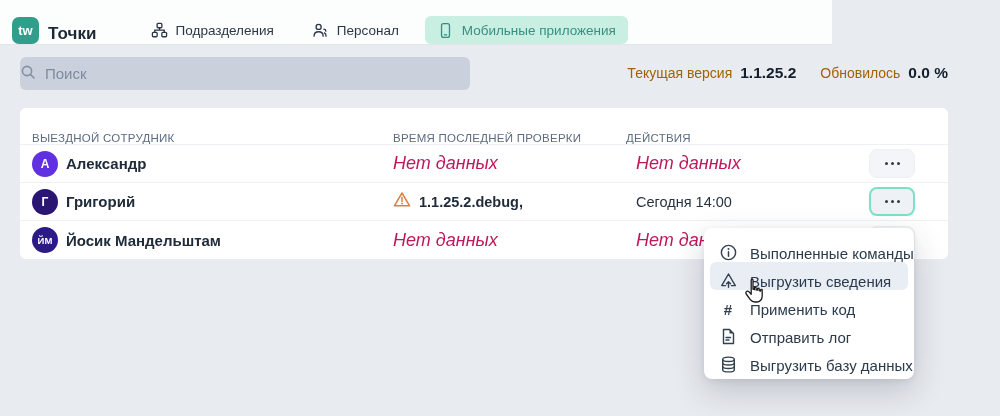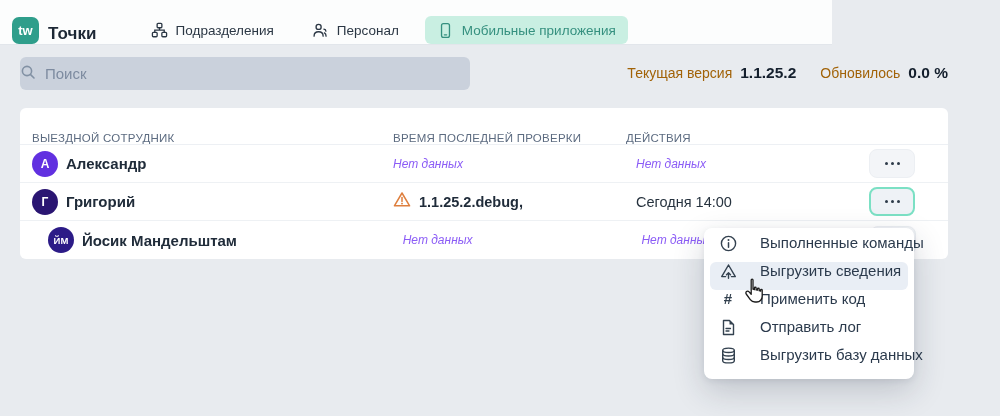--- a/index.html
+++ b/index.html
@@ -60,30 +60,30 @@
   .thead { display:flex; height:37px; align-items:flex-end; border-bottom:1px solid #edf0f4; }
   .th {
     font-size:11.5px; color:#5c6b80; letter-spacing:.25px;
     text-transform:uppercase; font-weight:400;
   }
   .c1 { width:373px; padding-left:12px; }
   .c2 { width:243px; }
   .c3 { width:233px; }
   .c4 { width:79px; }
   .trow { display:flex; height:38px; align-items:center; border-bottom:1px solid #eef1f4; cursor:pointer; }
-  .trow:last-child { border-bottom:none;padding-left:16px; }
+  .trow:last-child { border-bottom:none; }
   .cell { display:flex; align-items:center; }
   .avatar {
     width:26px; height:26px; border-radius:50%; margin-right:8px; flex:0 0 26px;
     color:#fff; font-weight:700; font-size:12px;
     display:flex; align-items:center; justify-content:center;
   }
   .avatar.small-initials { font-size:9.5px; letter-spacing:.2px; }
   .name { font-size:15px; font-weight:600; color:#202c3a; }
-  .empty { font-style:italic; font-size:12px; font-weight:500; color:#8b5cf6; }
+  .empty { font-style:italic; font-size:18px; font-weight:500; color:#be185d; }
   .ver-bold { font-size:14.5px; font-weight:700; color:#1f2b39; margin-left:8px; }
   .time { font-size:14.5px; color:#27333f; }
 
   .action-btn {
     width:46px; height:29px; border-radius:8px;
     background:#f3f5f8; border:1px solid #eceff3;
     display:flex; align-items:center; justify-content:center; gap:3px;
     cursor:pointer;
   }
   .action-btn.active { background:#eef2f6; border:2px solid #7be0c4; }
@@ -91,21 +91,21 @@
 
   
   .menu {
     position:absolute; left:704px; top:228px; width:210px;
     background:#fff; border-radius:8px; padding:6px 0 5px 0;
     box-shadow:0 12px 32px rgba(30,42,60,.20), 0 2px 6px rgba(30,42,60,.08);
     z-index:10;
   }
   .mitem {
     height:28px; margin:0 6px; padding:0 8px; border-radius:6px;
-    display:flex; align-items:flex-start; cursor:pointer;gap:10px;
+    display:flex; align-items:flex-end; cursor:pointer;
   }
   .mitem.hl { background:#e9eef5; }
   .micon { width:20px; display:flex; align-items:center; justify-content:center; flex:0 0 20px; }
   .mlabel { margin-left:12px; font-size:15px; font-weight:500; color:#2b3a4c; white-space:nowrap; }
   .hashglyph { font-size:15px; font-weight:700; color:#33414f; }
 
   .cursor { position:absolute; left:742px; top:277px; z-index:20; pointer-events:none; }
 </style>
 </head>
 <body>

